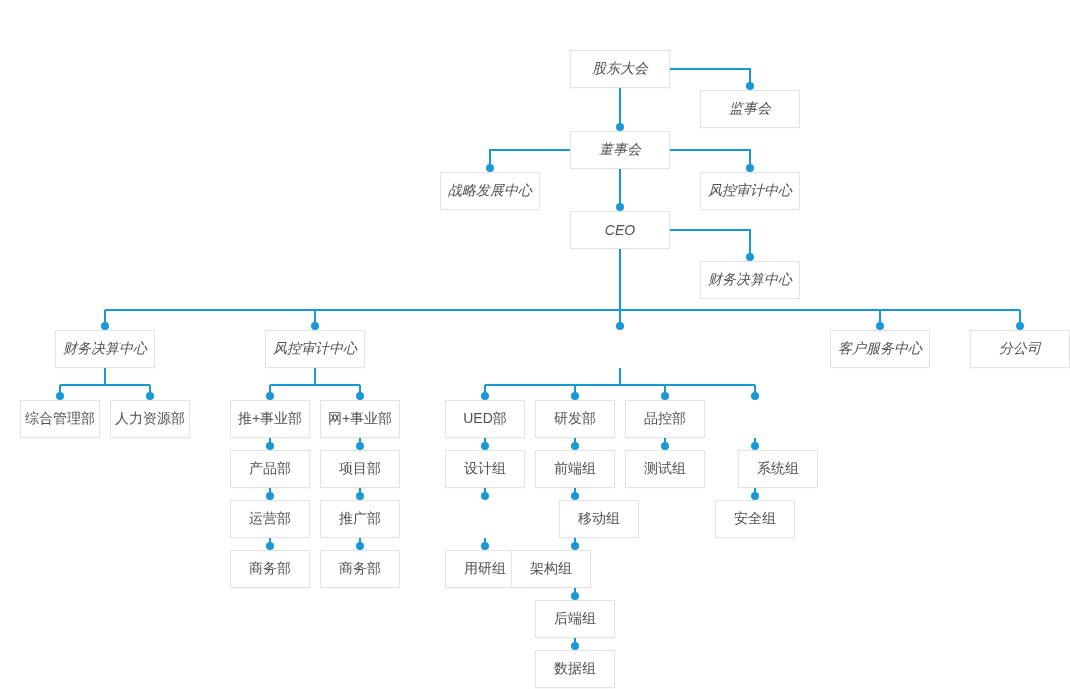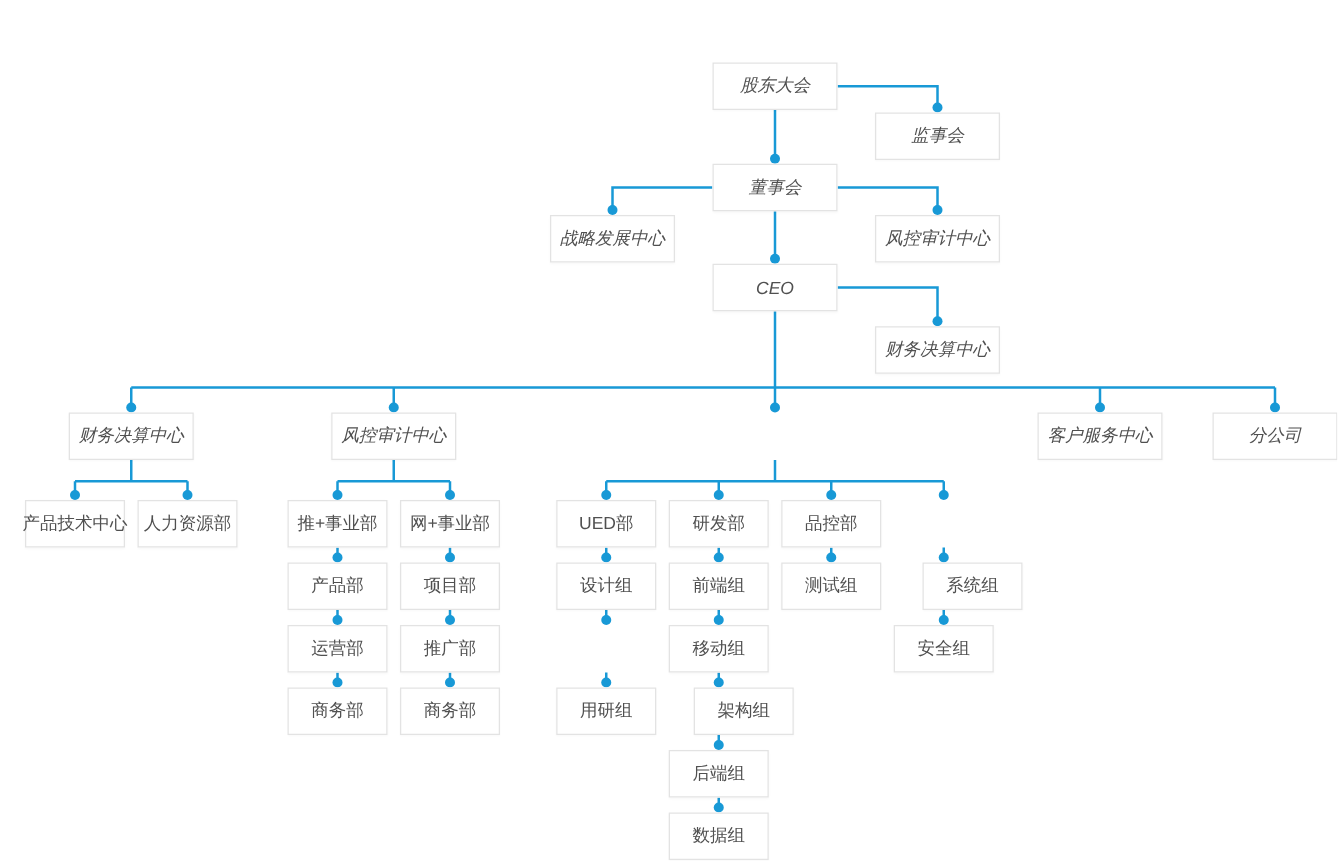--- a/index.html
+++ b/index.html
@@ -149,41 +149,41 @@
   <div class="node w100" style="left:440px;top:172px">战略发展中心</div>
   <div class="node w100" style="left:700px;top:172px">风控审计中心</div>
   <div class="node w100" style="left:570px;top:211px">CEO</div>
   <div class="node w100" style="left:700px;top:261px">财务决算中心</div>
 
   <div class="node w100" style="left:55px;top:330px">财务决算中心</div>
   <div class="node w100" style="left:265px;top:330px">风控审计中心</div>
   <div class="node w100" style="left:830px;top:330px">客户服务中心</div>
   <div class="node w100" style="left:970px;top:330px">分公司</div>
 
-  <div class="node w80" style="left:20px;top:400px">产品技术中心</div>
+  <div class="node w80" style="left:20px;top:400px">综合管理部</div>
   <div class="node w80" style="left:110px;top:400px">人力资源部</div>
   <div class="node w80" style="left:230px;top:400px">推+事业部</div>
   <div class="node w80" style="left:320px;top:400px">网+事业部</div>
   <div class="node w80" style="left:445px;top:400px">UED部</div>
   <div class="node w80" style="left:535px;top:400px">研发部</div>
   <div class="node w80" style="left:625px;top:400px">品控部</div>
 
   <div class="node w80" style="left:230px;top:450px">产品部</div>
   <div class="node w80" style="left:320px;top:450px">项目部</div>
   <div class="node w80" style="left:445px;top:450px">设计组</div>
   <div class="node w80" style="left:625px;top:450px">测试组</div>
   <div class="node w80" style="left:535px;top:450px">前端组</div>
   <div class="node w80" style="left:738px;top:450px">系统组</div>
 
   <div class="node w80" style="left:230px;top:500px">运营部</div>
   <div class="node w80" style="left:320px;top:500px">推广部</div>
-  <div class="node w80" style="left:535px;top:500px">移动组</div>
+  <div class="node w80" style="left:559px;top:500px">移动组</div>
   <div class="node w80" style="left:715px;top:500px">安全组</div>
 
   <div class="node w80" style="left:230px;top:550px">商务部</div>
   <div class="node w80" style="left:320px;top:550px">商务部</div>
   <div class="node w80" style="left:445px;top:550px">用研组</div>
-  <div class="node w80" style="left:555px;top:550px">架构组</div>
+  <div class="node w80" style="left:511px;top:550px">架构组</div>
 
   <div class="node w80" style="left:535px;top:600px">后端组</div>
   <div class="node w80" style="left:535px;top:650px">数据组</div>
 
 </div>
 
 </body></html>

